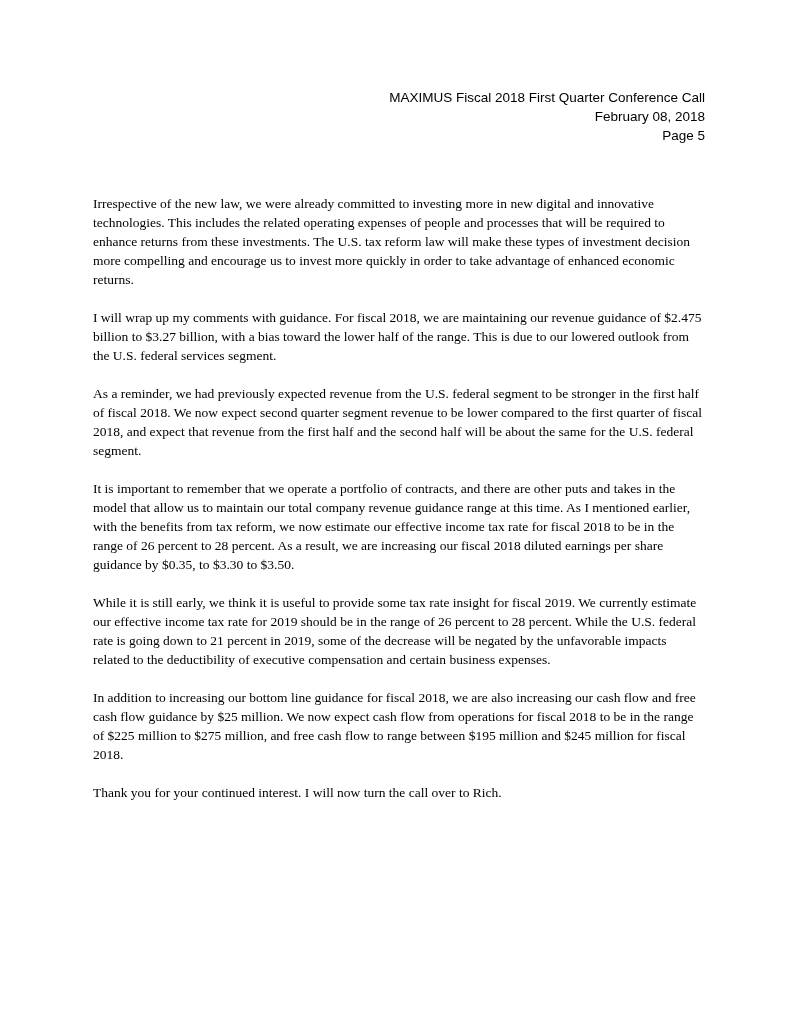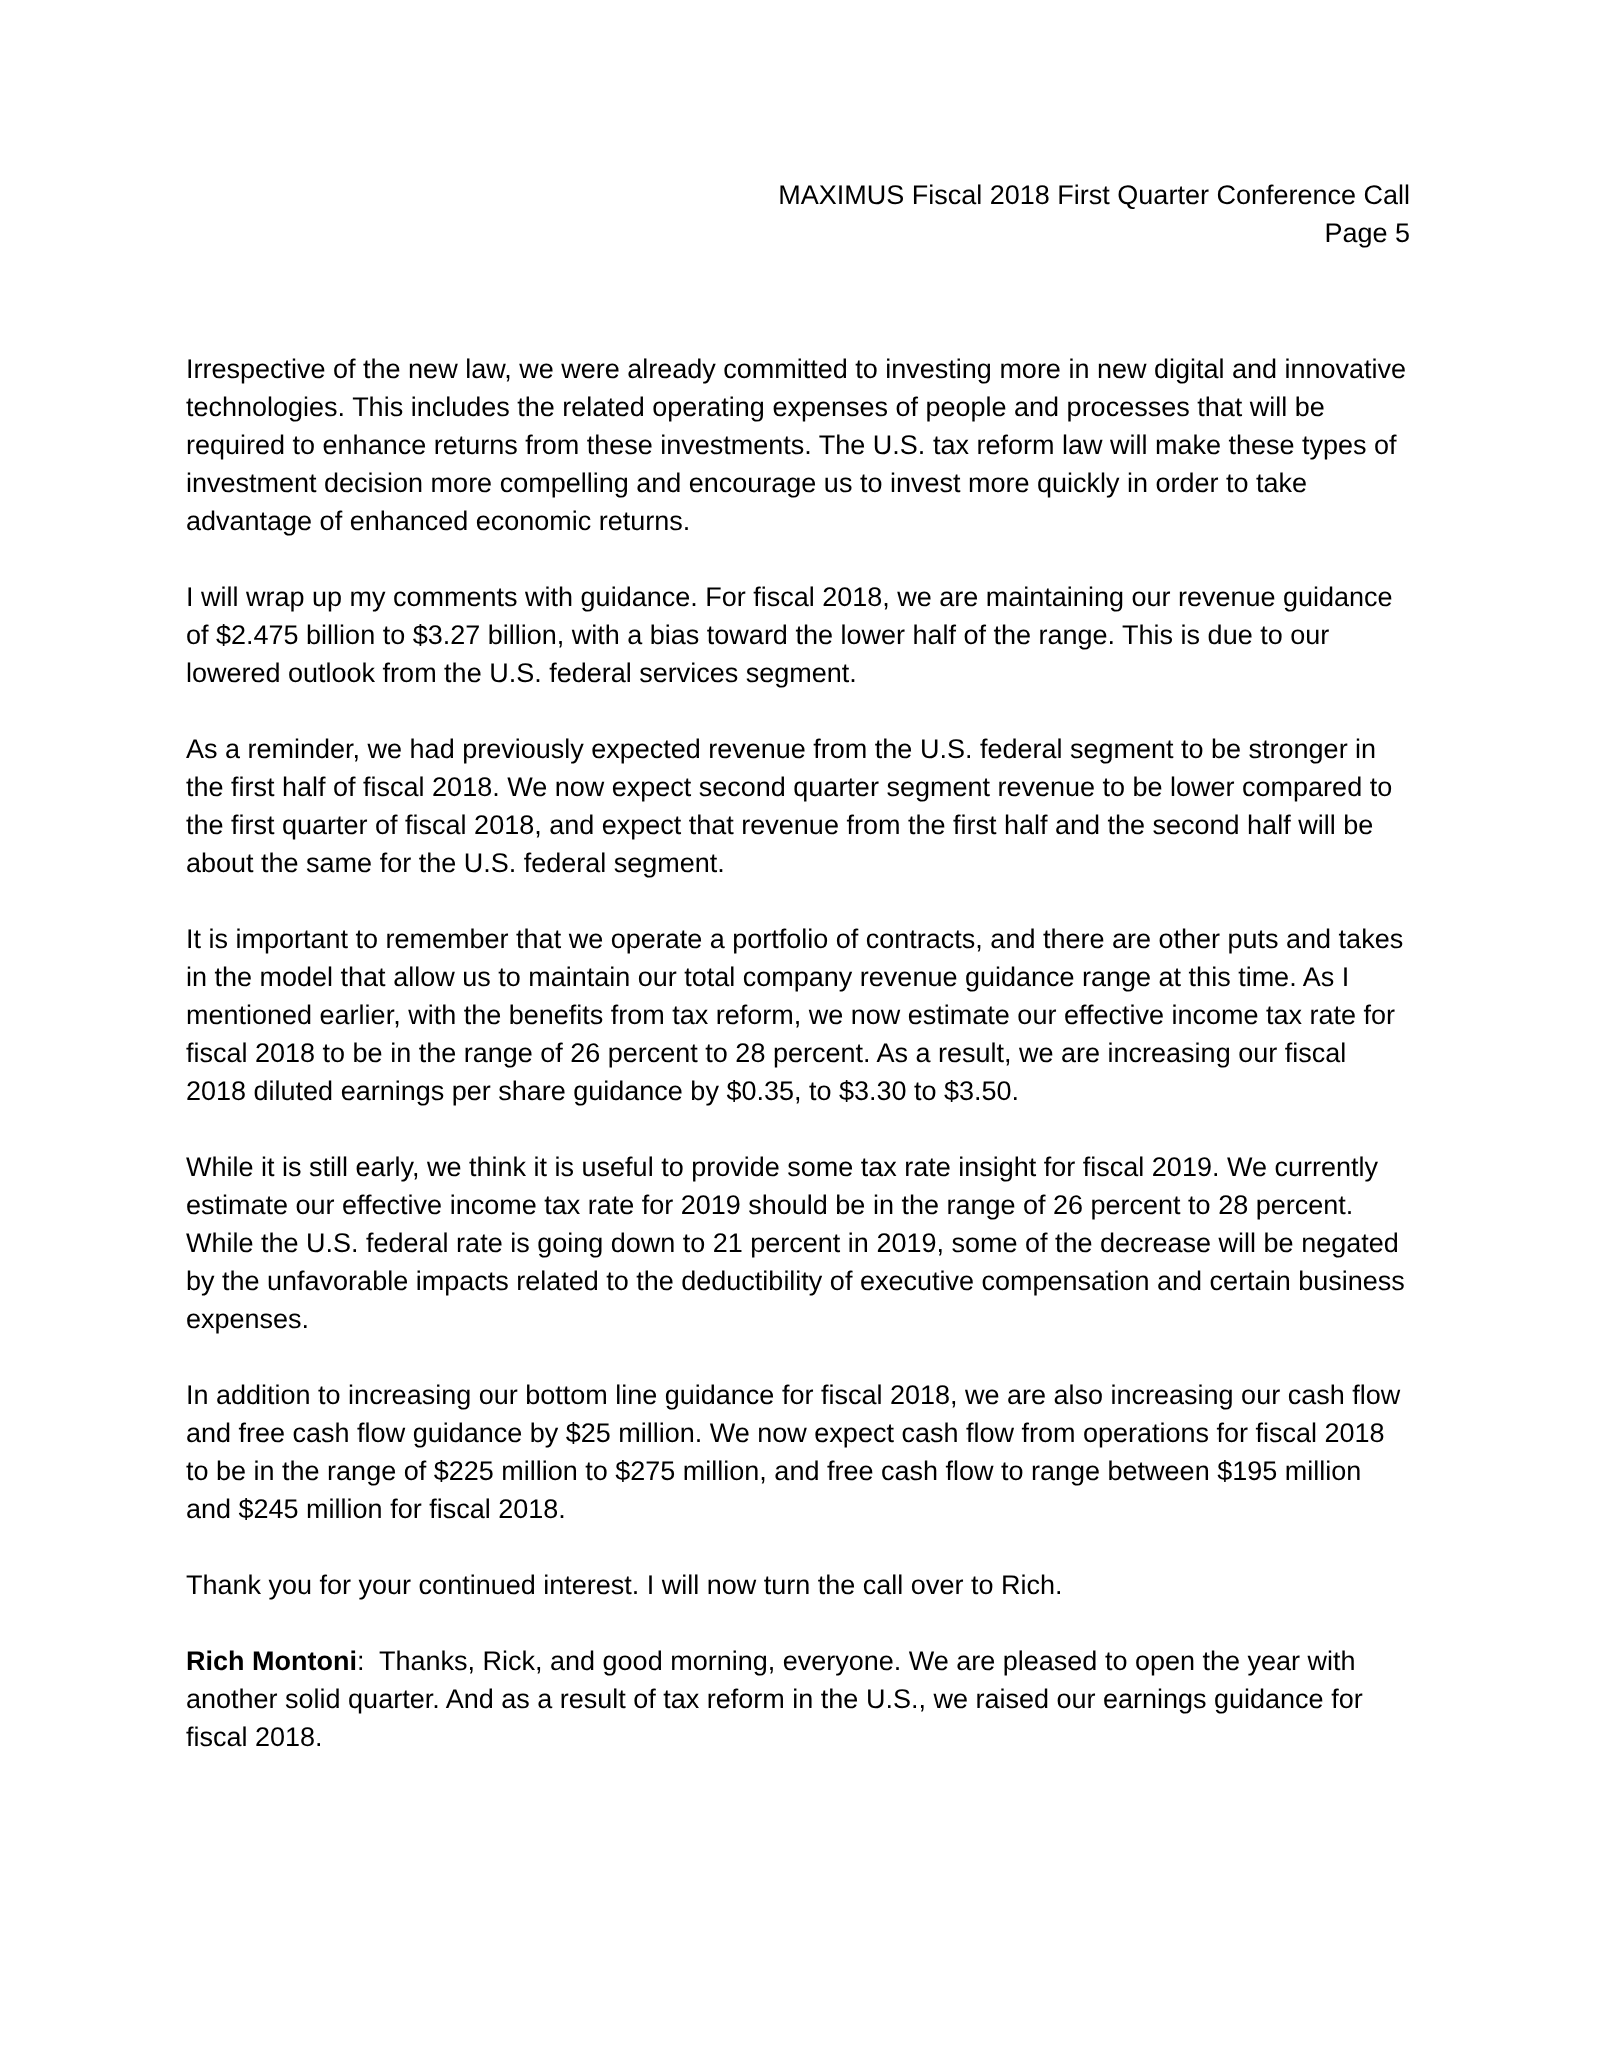--- a/index.html
+++ b/index.html
@@ -24,36 +24,37 @@
   .doc-header {
     text-align: right;
     margin: 0 0 49px 0;
   }
   .doc-header div {
     white-space: pre-wrap;
   }
   .doc-body p {
     margin: 0 0 19px 0;
     white-space: pre-wrap;
+    font-family: Liberation Serif, serif;
   }
   .speaker {
     font-weight: bold;
   }
 </style>
 </head>
 <body>
 
 <div class="page">
   <div class="doc-header">
     <div>MAXIMUS Fiscal 2018 First Quarter Conference Call</div>
+    <div>February 08, 2018</div>
     <div>Page 5</div>
   </div>
   <div class="doc-body">
     <p>Irrespective of the new law, we were already committed to investing more in new digital and innovative technologies. This includes the related operating expenses of people and processes that will be required to enhance returns from these investments. The U.S. tax reform law will make these types of investment decision more compelling and encourage us to invest more quickly in order to take advantage of enhanced economic returns.</p>
     <p>I will wrap up my comments with guidance. For fiscal 2018, we are maintaining our revenue guidance of $2.475 billion to $3.27 billion, with a bias toward the lower half of the range. This is due to our lowered outlook from the U.S. federal services segment.</p>
     <p>As a reminder, we had previously expected revenue from the U.S. federal segment to be stronger in the first half of fiscal 2018. We now expect second quarter segment revenue to be lower compared to the first quarter of fiscal 2018, and expect that revenue from the first half and the second half will be about the same for the U.S. federal segment.</p>
     <p>It is important to remember that we operate a portfolio of contracts, and there are other puts and takes in the model that allow us to maintain our total company revenue guidance range at this time. As I mentioned earlier, with the benefits from tax reform, we now estimate our effective income tax rate for fiscal 2018 to be in the range of 26 percent to 28 percent. As a result, we are increasing our fiscal 2018 diluted earnings per share guidance by $0.35, to $3.30 to $3.50.</p>
     <p>While it is still early, we think it is useful to provide some tax rate insight for fiscal 2019. We currently estimate our effective income tax rate for 2019 should be in the range of 26 percent to 28 percent. While the U.S. federal rate is going down to 21 percent in 2019, some of the decrease will be negated by the unfavorable impacts related to the deductibility of executive compensation and certain business expenses.</p>
     <p>In addition to increasing our bottom line guidance for fiscal 2018, we are also increasing our cash flow and free cash flow guidance by $25 million. We now expect cash flow from operations for fiscal 2018 to be in the range of $225 million to $275 million, and free cash flow to range between $195 million and $245 million for fiscal 2018.</p>
     <p>Thank you for your continued interest. I will now turn the call over to Rich.</p>
-    <p><strong class="speaker">Rich Montoni</strong><span>:  Thanks, Rick, and good morning, everyone. We are pleased to open the year with another solid quarter. And as a result of tax reform in the U.S., we raised our earnings guidance for fiscal 2018.</span></p>
   </div>
 </div>
 
 </body></html>

